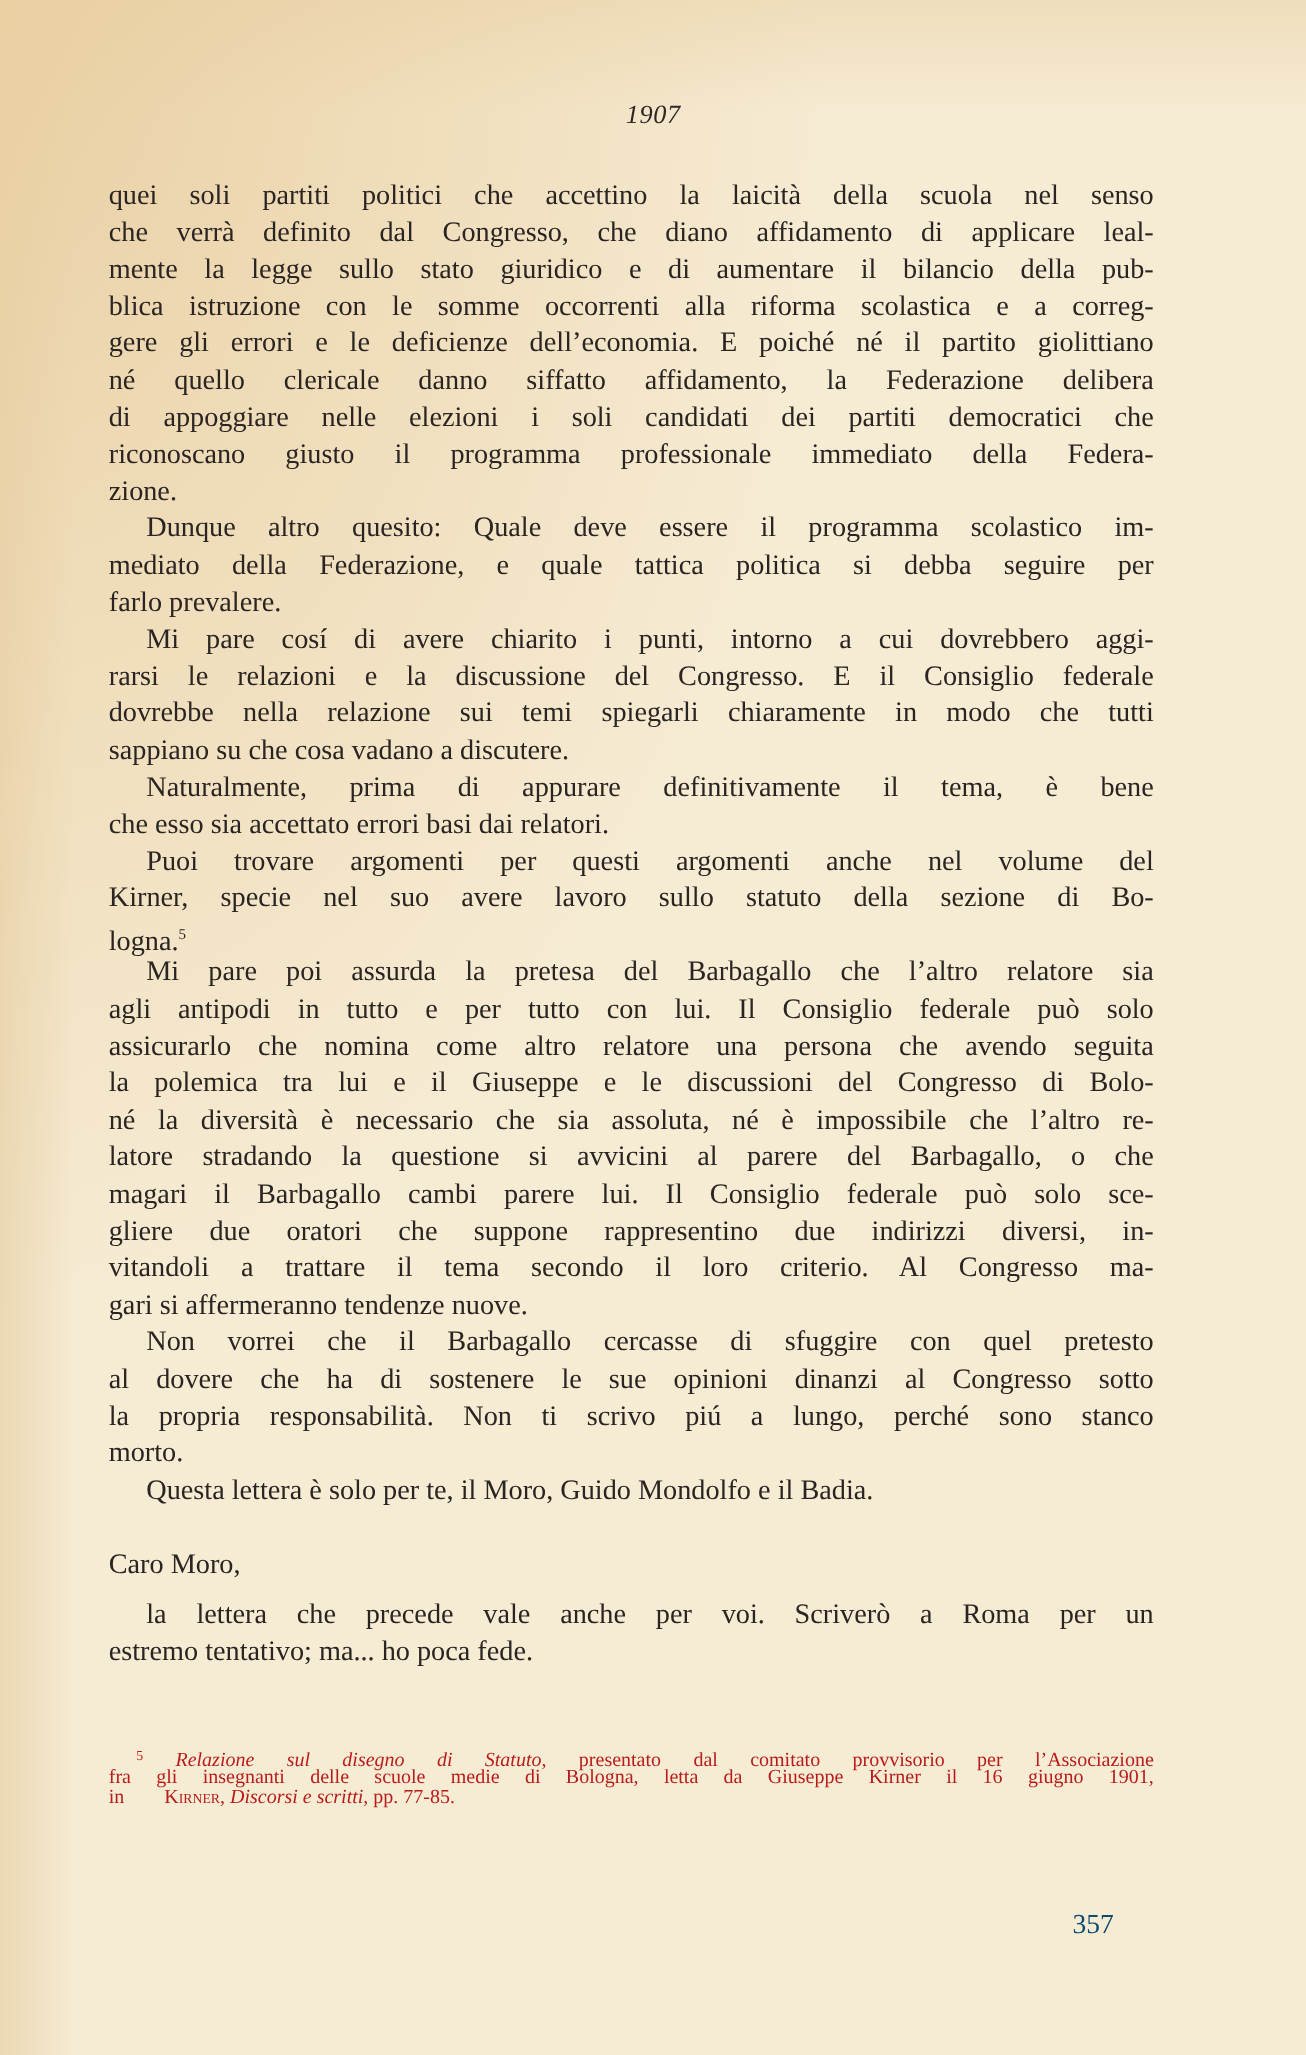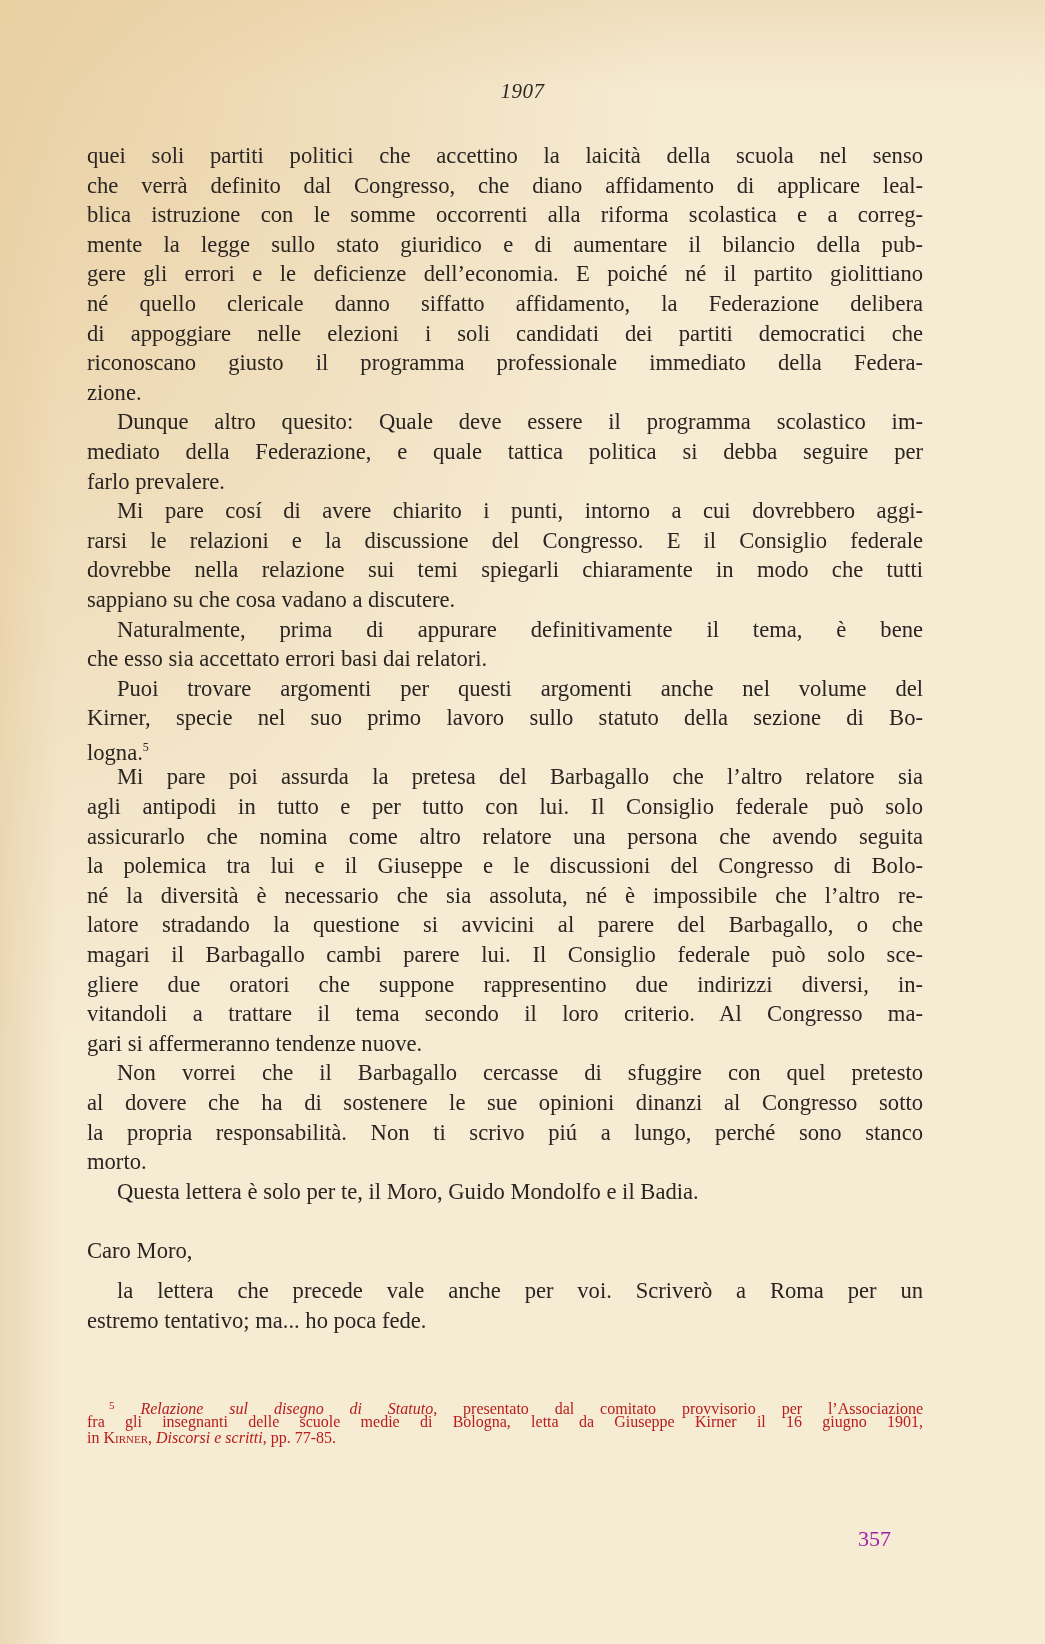--- a/index.html
+++ b/index.html
@@ -28,58 +28,58 @@
   .line.last { text-align-last: left; }
   .line.indent { padding-left: 30px; }
   .salutation-gap { height: 30px; }
   .footnote {
     position: absolute; left: 87px; top: 1397px; width: 836px;
     font-size: 16px; line-height: 16.5px; color: #b91c1c;
   }
   .footnote .line { height: 16.5px; }
   .fn-mark { font-size: 11px; vertical-align: 5px; }
   .fnref { font-size: 12px; vertical-align: 9px; }
-  .small-caps { font-variant: small-caps; }
+  .small-caps { font-variant: small-caps; margin-left: 28px; }
   .page-number {
-    position: absolute; left: 858px; top: 1526px; font-size: 22px; color: #a21caf;
+    position: absolute; left: 858px; top: 1526px; font-size: 22px; color: #0c4a6e;
   }
   .it { font-style: italic; }
 </style>
 </head>
 <body>
 
 <div class="page">
 
   <div class="running-head">1907</div>
 
   <div class="body-text">
     <span class="line">quei soli partiti politici che accettino la laicità della scuola nel senso</span>
     <span class="line">che verrà definito dal Congresso, che diano affidamento di applicare leal-</span>
+    <span class="line">mente la legge sullo stato giuridico e di aumentare il bilancio della pub-</span>
     <span class="line">blica istruzione con le somme occorrenti alla riforma scolastica e a correg-</span>
-    <span class="line">mente la legge sullo stato giuridico e di aumentare il bilancio della pub-</span>
     <span class="line">gere gli errori e le deficienze dell’economia. E poiché né il partito giolittiano</span>
     <span class="line">né quello clericale danno siffatto affidamento, la Federazione delibera</span>
     <span class="line">di appoggiare nelle elezioni i soli candidati dei partiti democratici che</span>
     <span class="line">riconoscano giusto il programma professionale immediato della Federa-</span>
     <span class="line last">zione.</span>
 
     <span class="line indent">Dunque altro quesito: Quale deve essere il programma scolastico im-</span>
     <span class="line">mediato della Federazione, e quale tattica politica si debba seguire per</span>
     <span class="line last">farlo prevalere.</span>
 
     <span class="line indent">Mi pare cosí di avere chiarito i punti, intorno a cui dovrebbero aggi-</span>
     <span class="line">rarsi le relazioni e la discussione del Congresso. E il Consiglio federale</span>
     <span class="line">dovrebbe nella relazione sui temi spiegarli chiaramente in modo che tutti</span>
     <span class="line last">sappiano su che cosa vadano a discutere.</span>
 
     <span class="line indent">Naturalmente, prima di appurare definitivamente il tema, è bene</span>
     <span class="line last">che esso sia accettato errori basi dai relatori.</span>
 
     <span class="line indent">Puoi trovare argomenti per questi argomenti anche nel volume del</span>
-    <span class="line">Kirner, specie nel suo primo lavoro sullo statuto della sezione di Bo-</span>
+    <span class="line">Kirner, specie nel suo avere lavoro sullo statuto della sezione di Bo-</span>
     <span class="line last"><span>logna.</span><sup class="fnref">5</sup></span>
 
     <span class="line indent">Mi pare poi assurda la pretesa del Barbagallo che l’altro relatore sia</span>
     <span class="line">agli antipodi in tutto e per tutto con lui. Il Consiglio federale può solo</span>
     <span class="line">assicurarlo che nomina come altro relatore una persona che avendo seguita</span>
     <span class="line">la polemica tra lui e il Giuseppe e le discussioni del Congresso di Bolo-</span>
     <span class="line">né la diversità è necessario che sia assoluta, né è impossibile che l’altro re-</span>
     <span class="line">latore stradando la questione si avvicini al parere del Barbagallo, o che</span>
     <span class="line">magari il Barbagallo cambi parere lui. Il Consiglio federale può solo sce-</span>
     <span class="line">gliere due oratori che suppone rappresentino due indirizzi diversi, in-</span>

